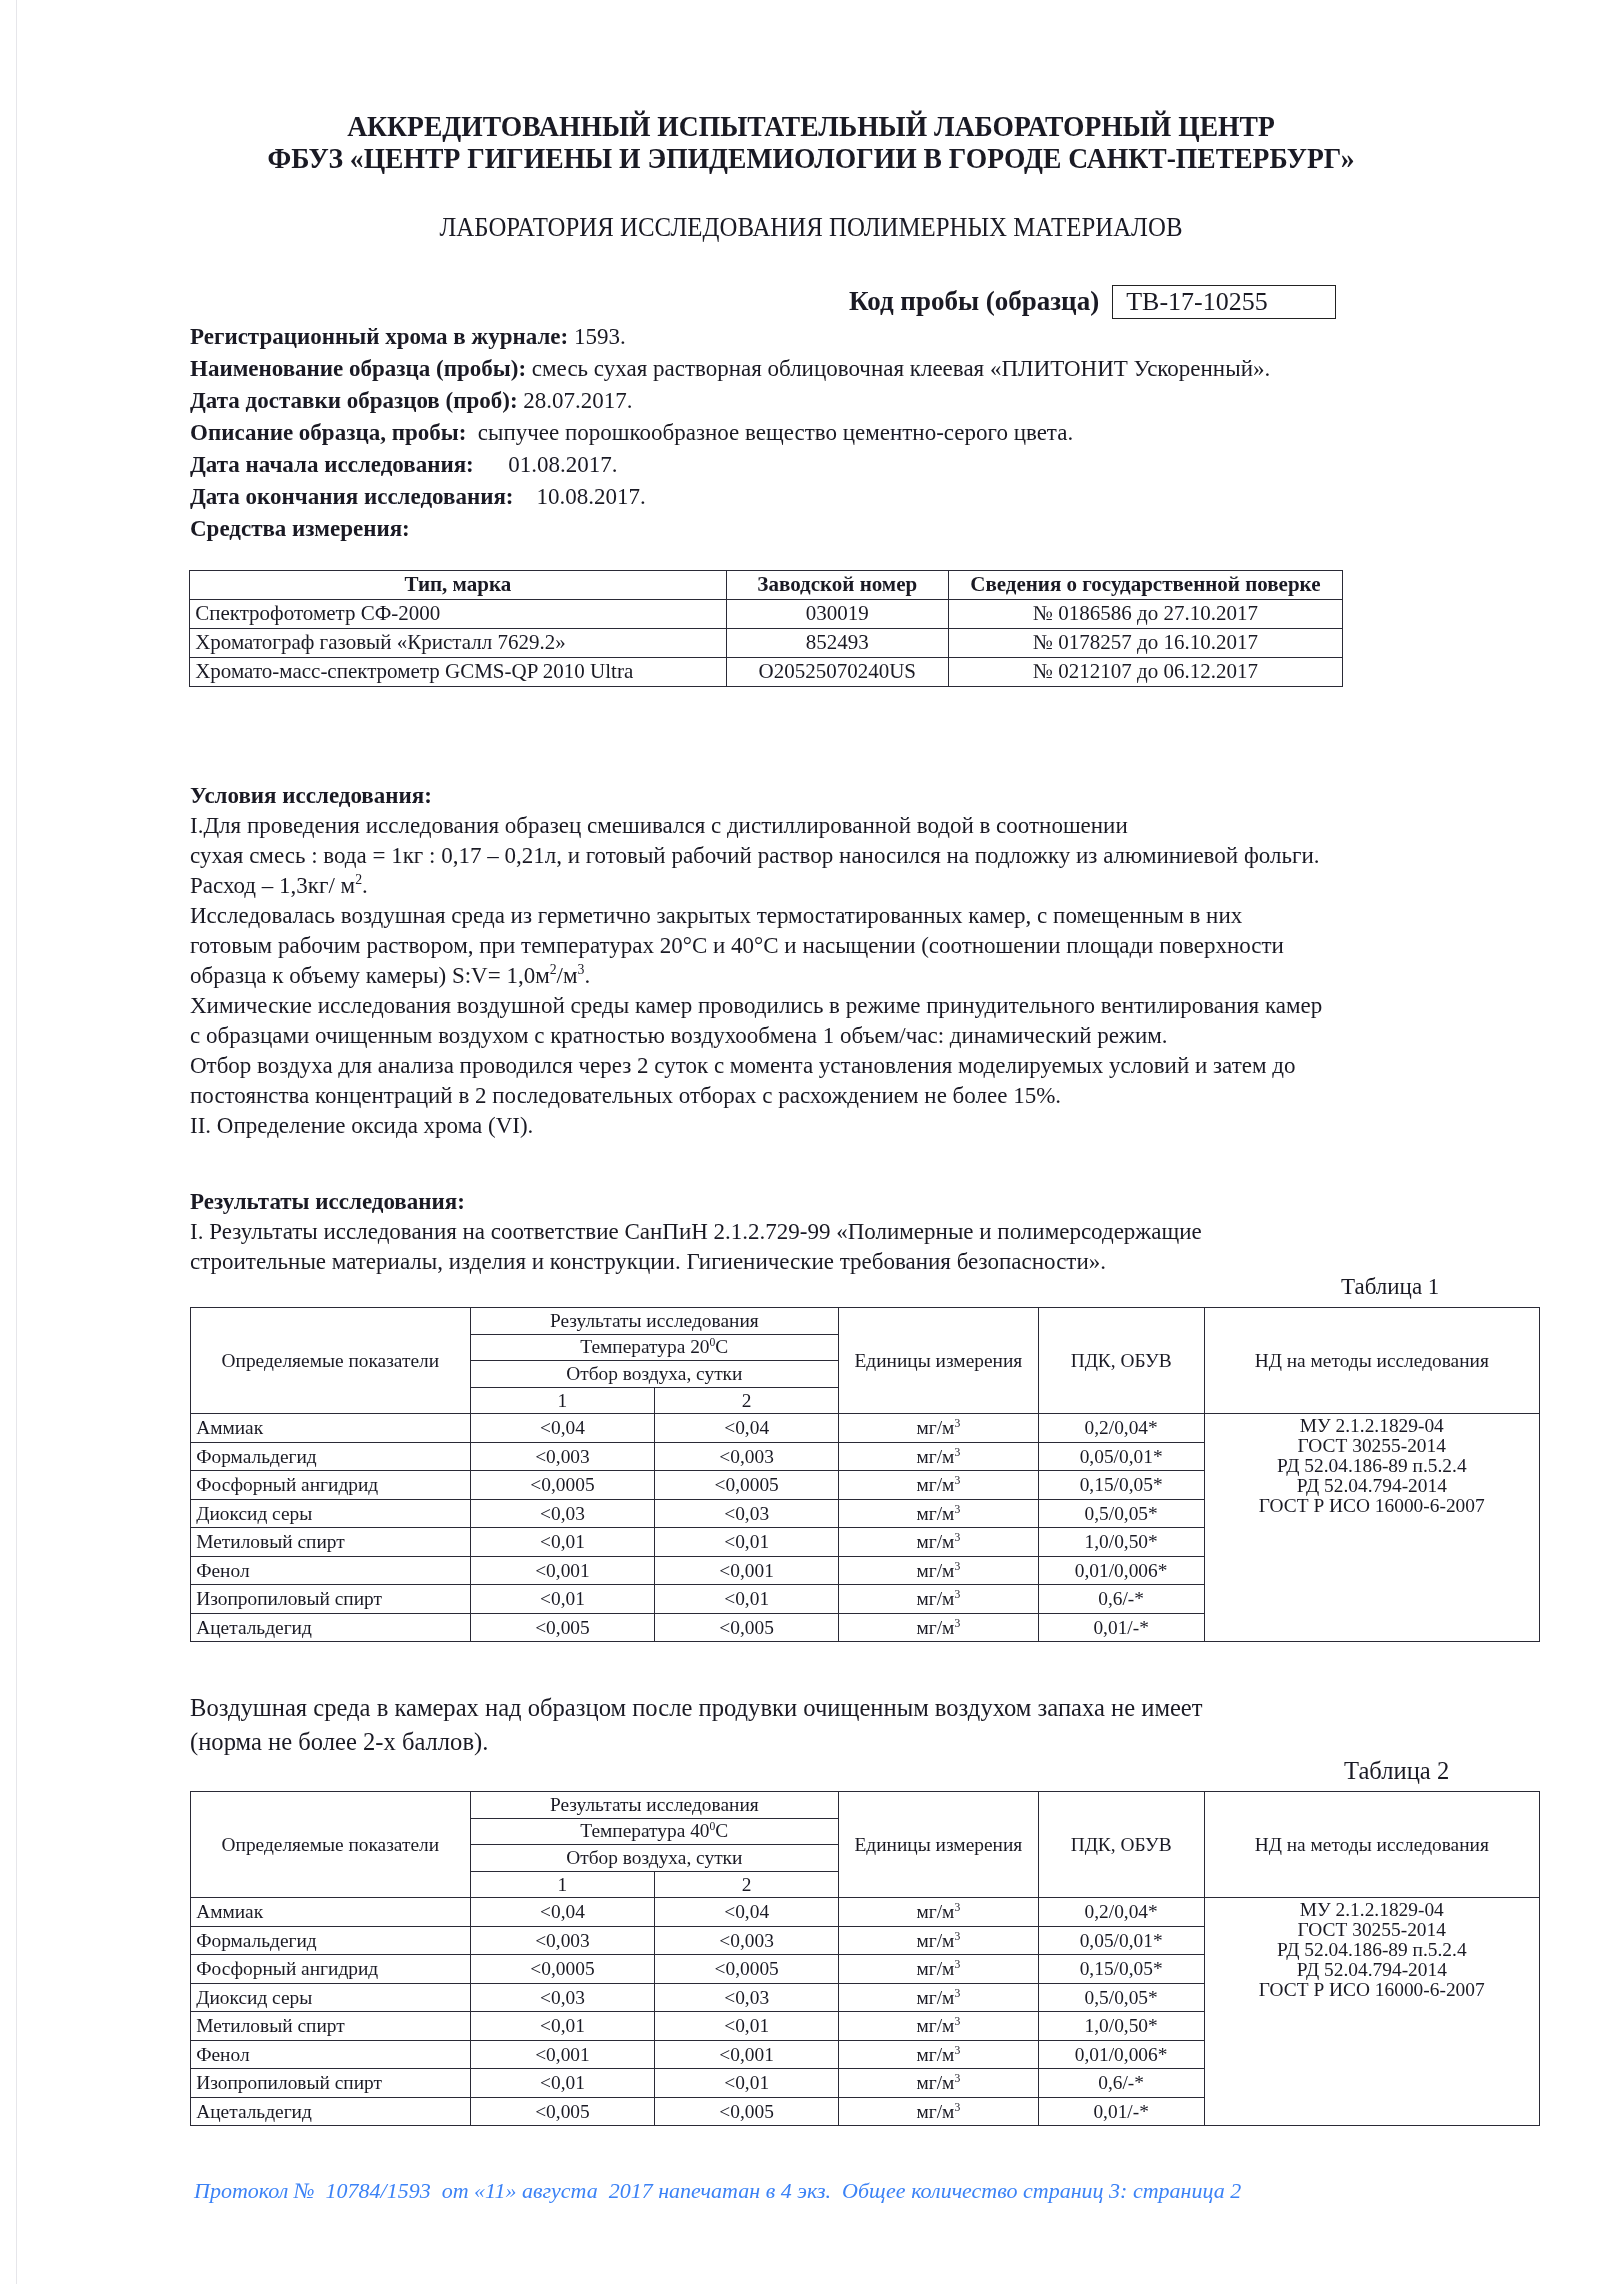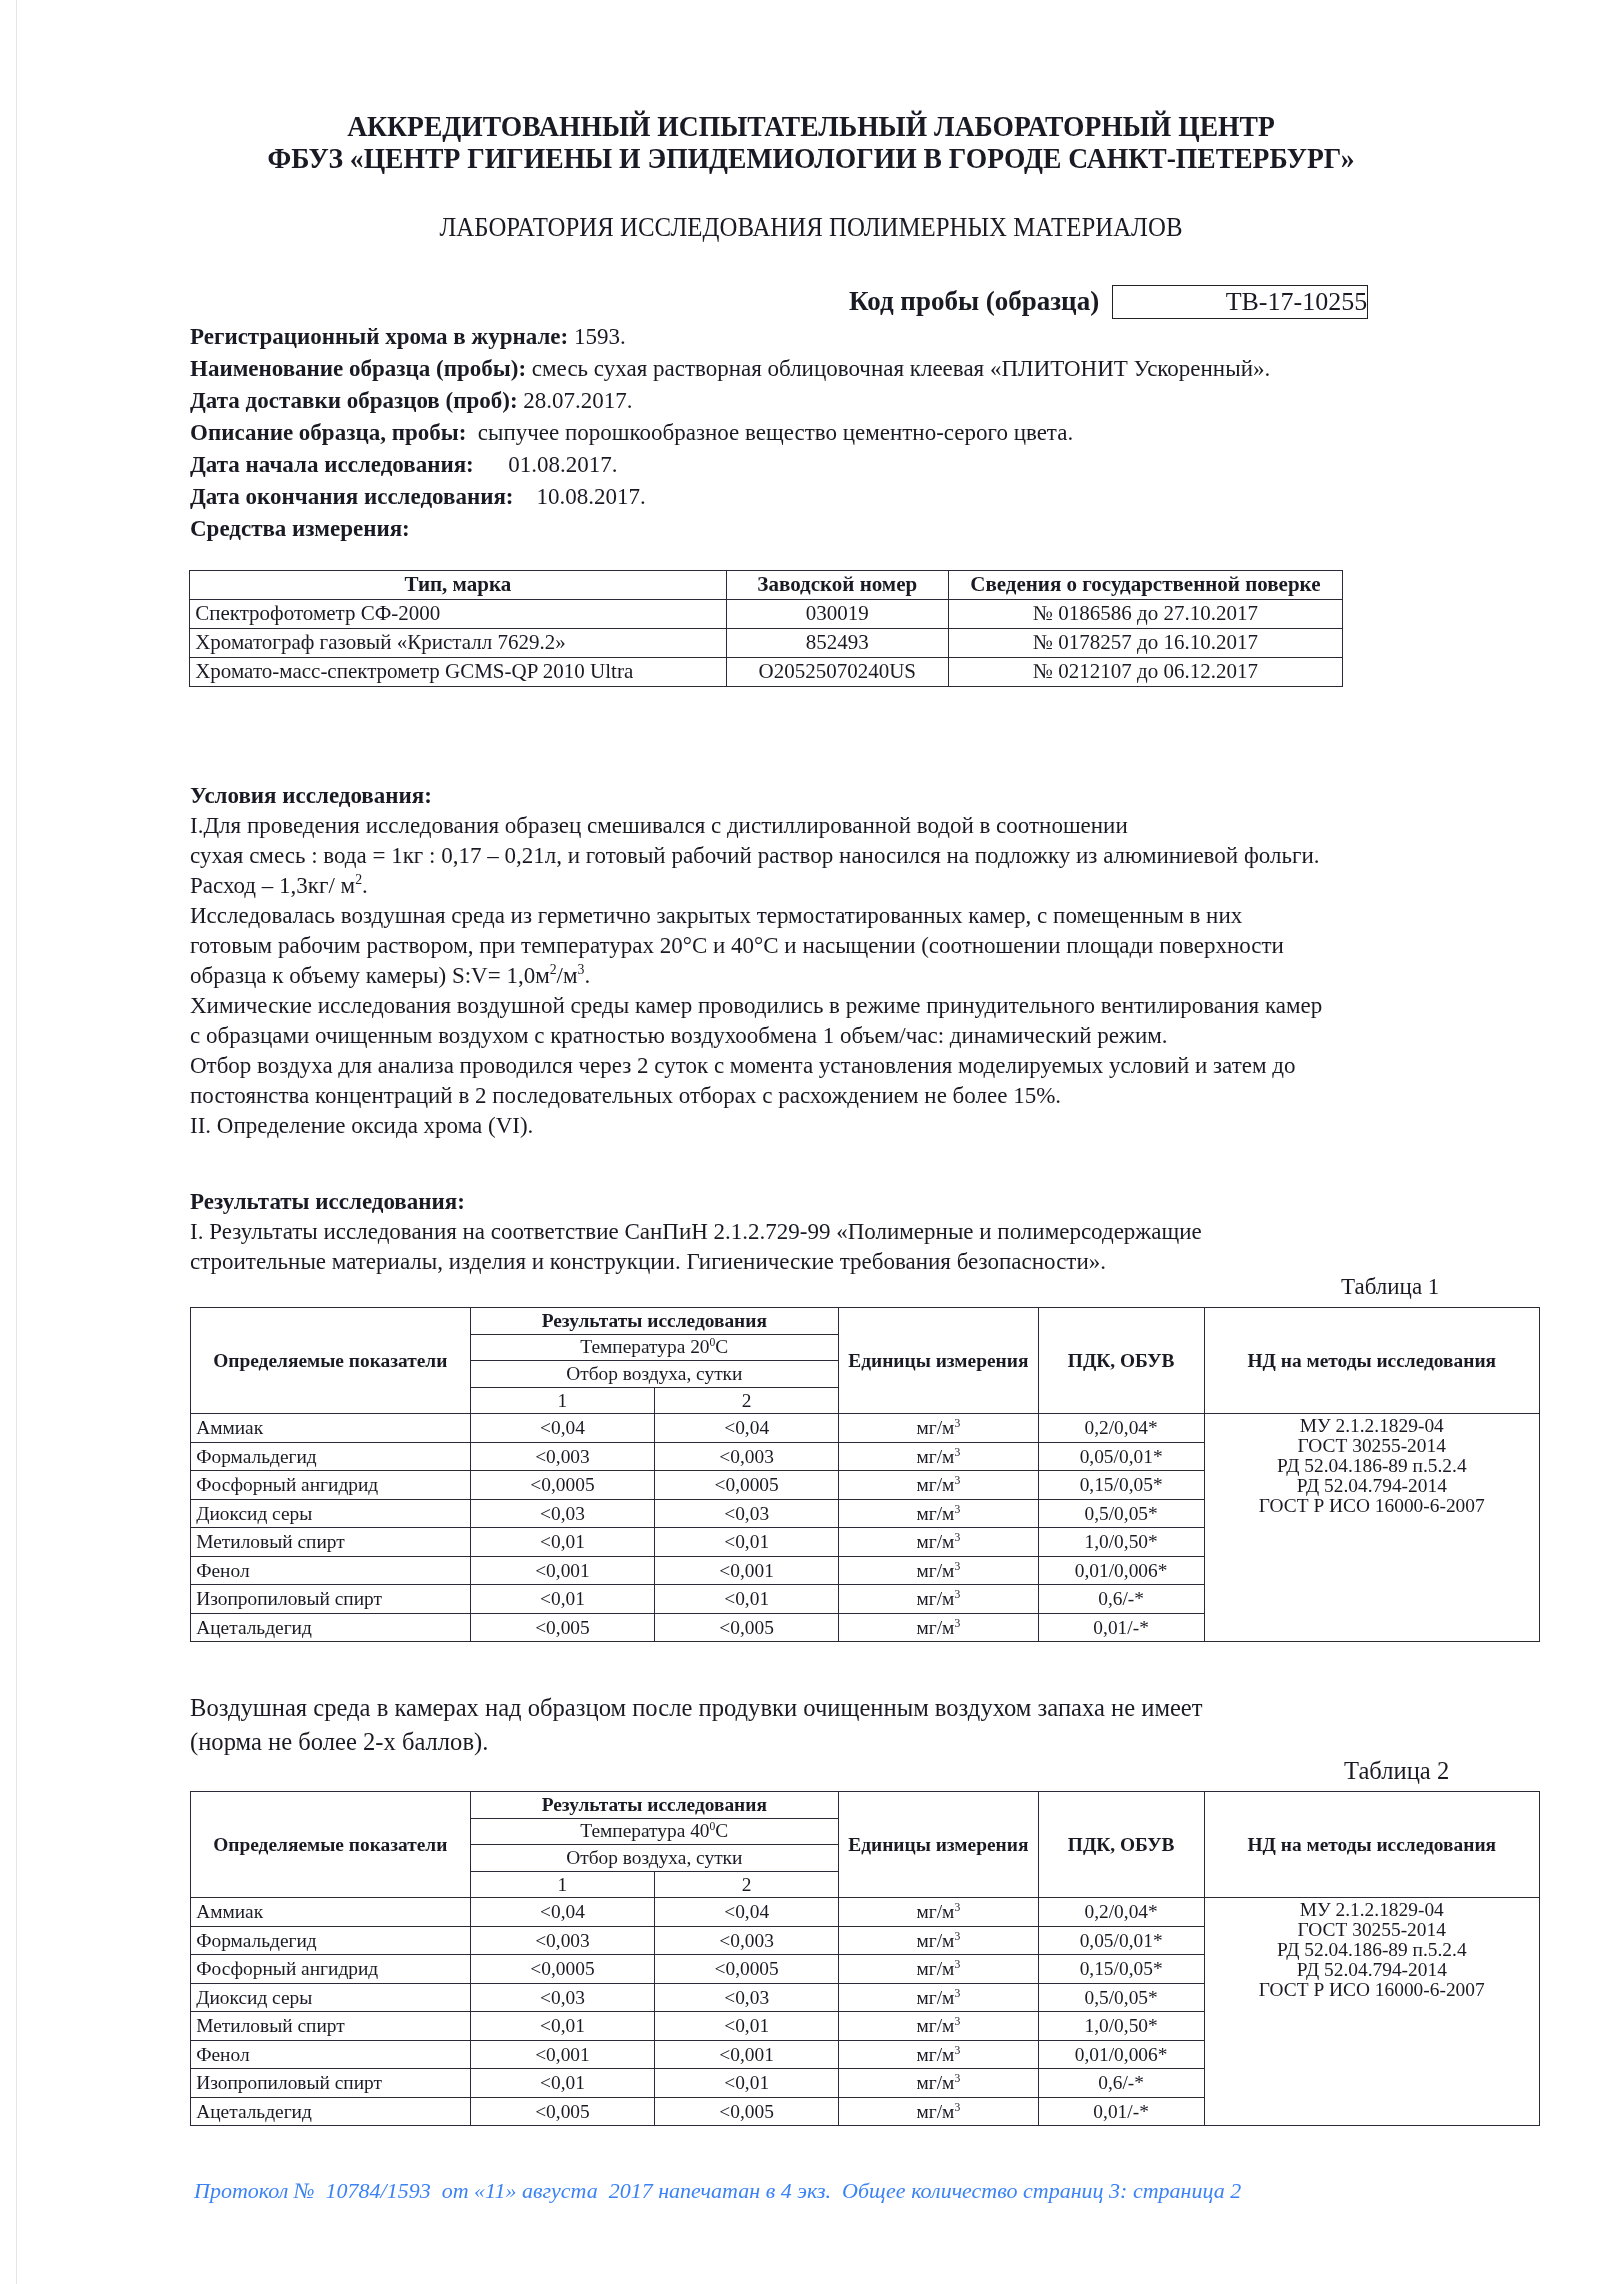--- a/index.html
+++ b/index.html
@@ -10,22 +10,22 @@
 
   .hdr1, .hdr2 { position: absolute; left: 0; width: 1622px; text-align: center; font-weight: bold;
                  font-size: 30px; letter-spacing: 0px; transform: scaleX(0.92); }
   .hdr1 { top: 109px; }
   .hdr2 { top: 141px; }
   .lab { position: absolute; left: 0; width: 1622px; top: 212px; text-align: center; font-size: 27px;
          transform: scaleX(0.92); }
 
   .code-row { position: absolute; top: 282px; left: 849px; height: 39px; display: flex; align-items: center; }
   .code-label { font-weight: bold; font-size: 27px; margin-right: 13px; }
-  .code-box { width: 256px; height: 34px; border: 1.3px solid #222; box-sizing: border-box; font-size: 26px;
-              padding-left: 13px; line-height: 31px; text-align: right; }
+  .code-box { width: 224px; height: 34px; border: 1.3px solid #222; box-sizing: border-box; font-size: 26px;
+              padding-left: 13px; line-height: 31px; }
 
   .meta { position: absolute; left: 190px; top: 321px; font-size: 23px; line-height: 32px; }
   .meta .line { white-space: nowrap; }
   .meta b { font-weight: bold; }
 
   table { border-collapse: collapse; position: absolute; }
   td, th { border: 1.3px solid #2a2a36; padding: 0 5.2px; box-sizing: border-box; }
 
   .t-instr { left: 189px; top: 570px; width: 1154px; font-size: 21px; }
   .t-instr th { font-weight: bold; height: 28.5px; text-align: center; }
@@ -34,21 +34,21 @@
 
   .cond { position: absolute; left: 190px; top: 781px; font-size: 23px; line-height: 30px; width: 1360px; }
   .cond .h { font-weight: bold; }
   sup { font-size: 60%; line-height: 0; }
 
   .res { position: absolute; left: 190px; top: 1187px; font-size: 23px; line-height: 30px; width: 1360px; }
   .res .h { font-weight: bold; }
   .tbl-caption { position: absolute; font-size: 23px; }
 
   .rt { left: 190px; width: 1350px; font-size: 19.4px; }
-  .rt th { font-weight: bold; text-align: center; height: 26.6px; }
+  .rt th { font-weight: normal; text-align: center; height: 26.6px; }
   .rt th.n { font-weight: normal; }
   .rt td { height: 28.5px; }
   .rt td.c { text-align: center; }
   .rt td.methods { text-align: center; vertical-align: top; padding-top: 1.3px; line-height: 20px; font-size: 19.4px; }
 
   .odor { position: absolute; left: 190px; top: 1691px; font-size: 24.6px; line-height: 34px; }
 
   .footer { position: absolute; left: 194px; top: 2178px; font-size: 22px; font-style: italic; color: #3b82f6; white-space: nowrap; }
 </style>
 </head>

